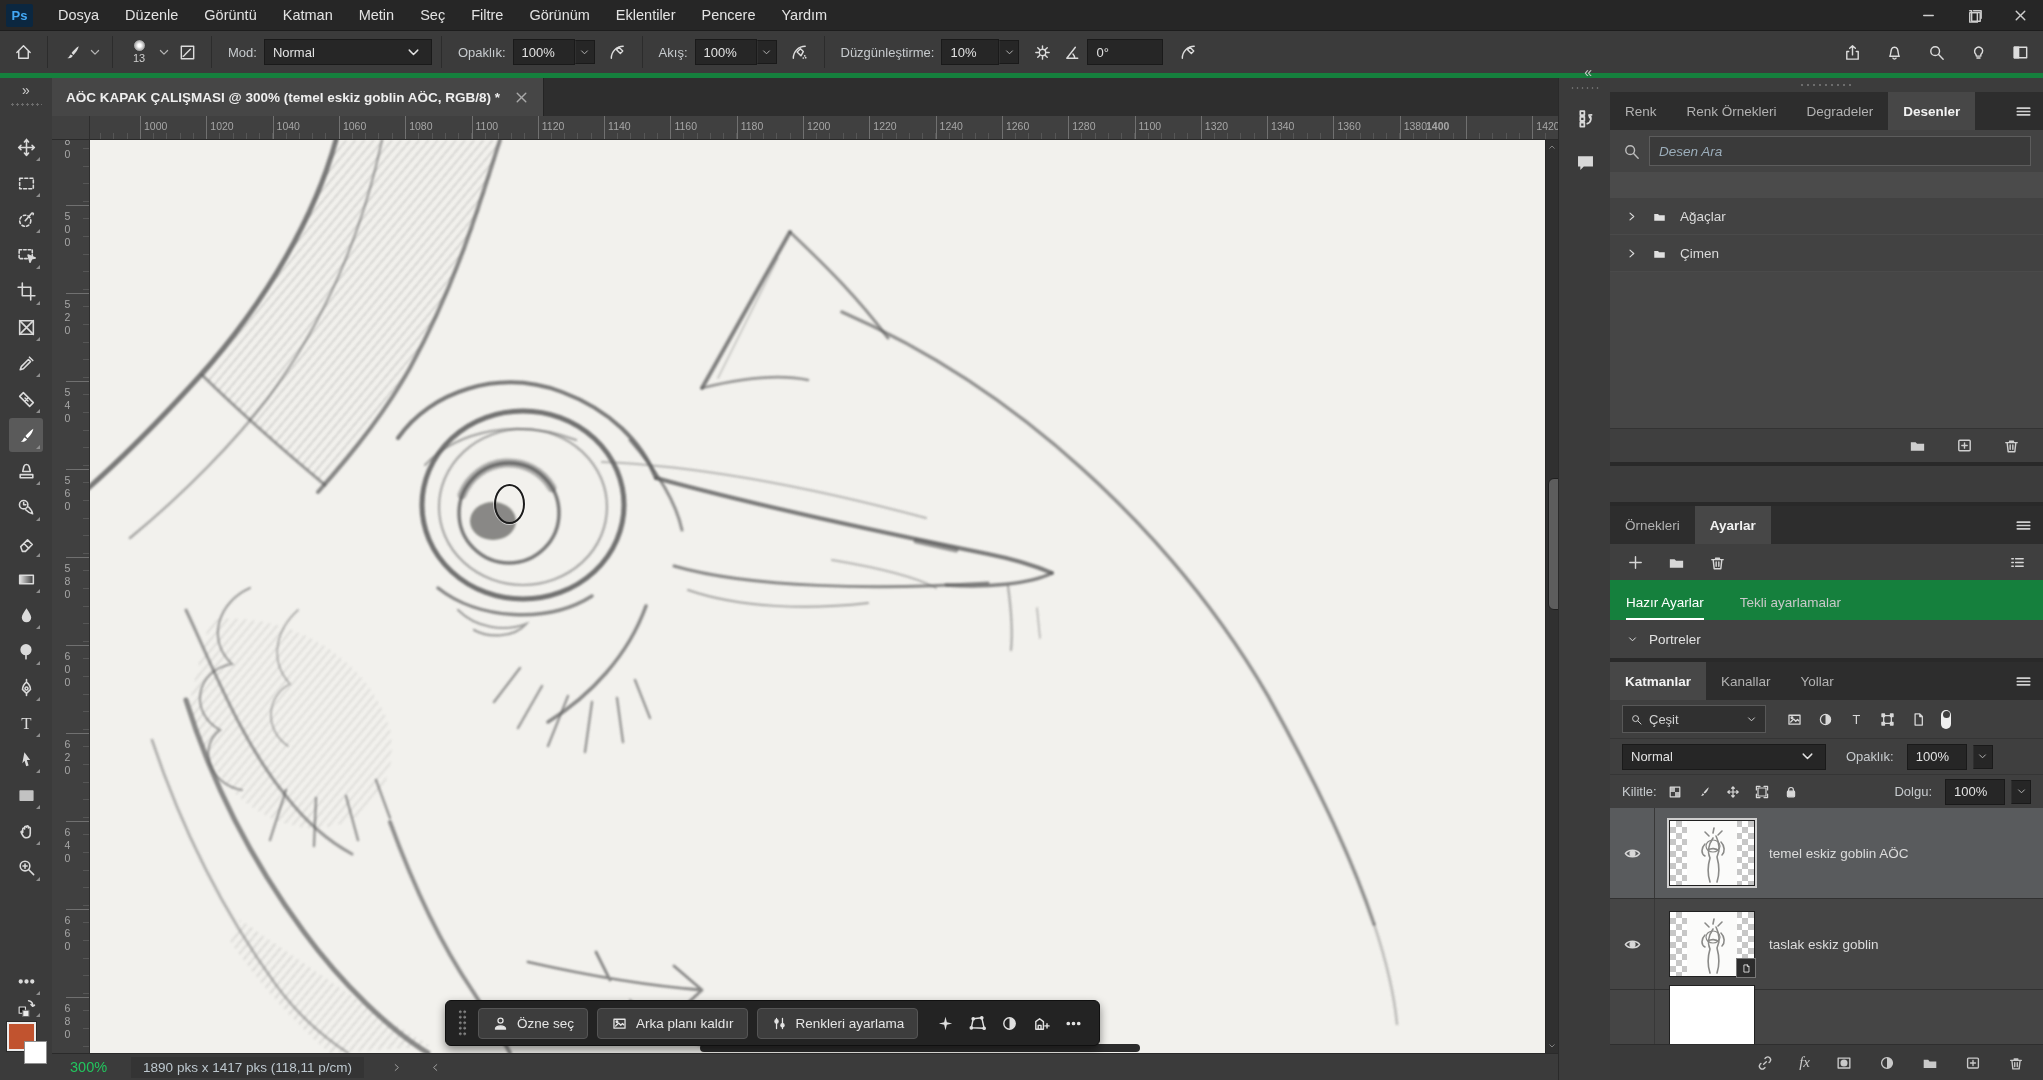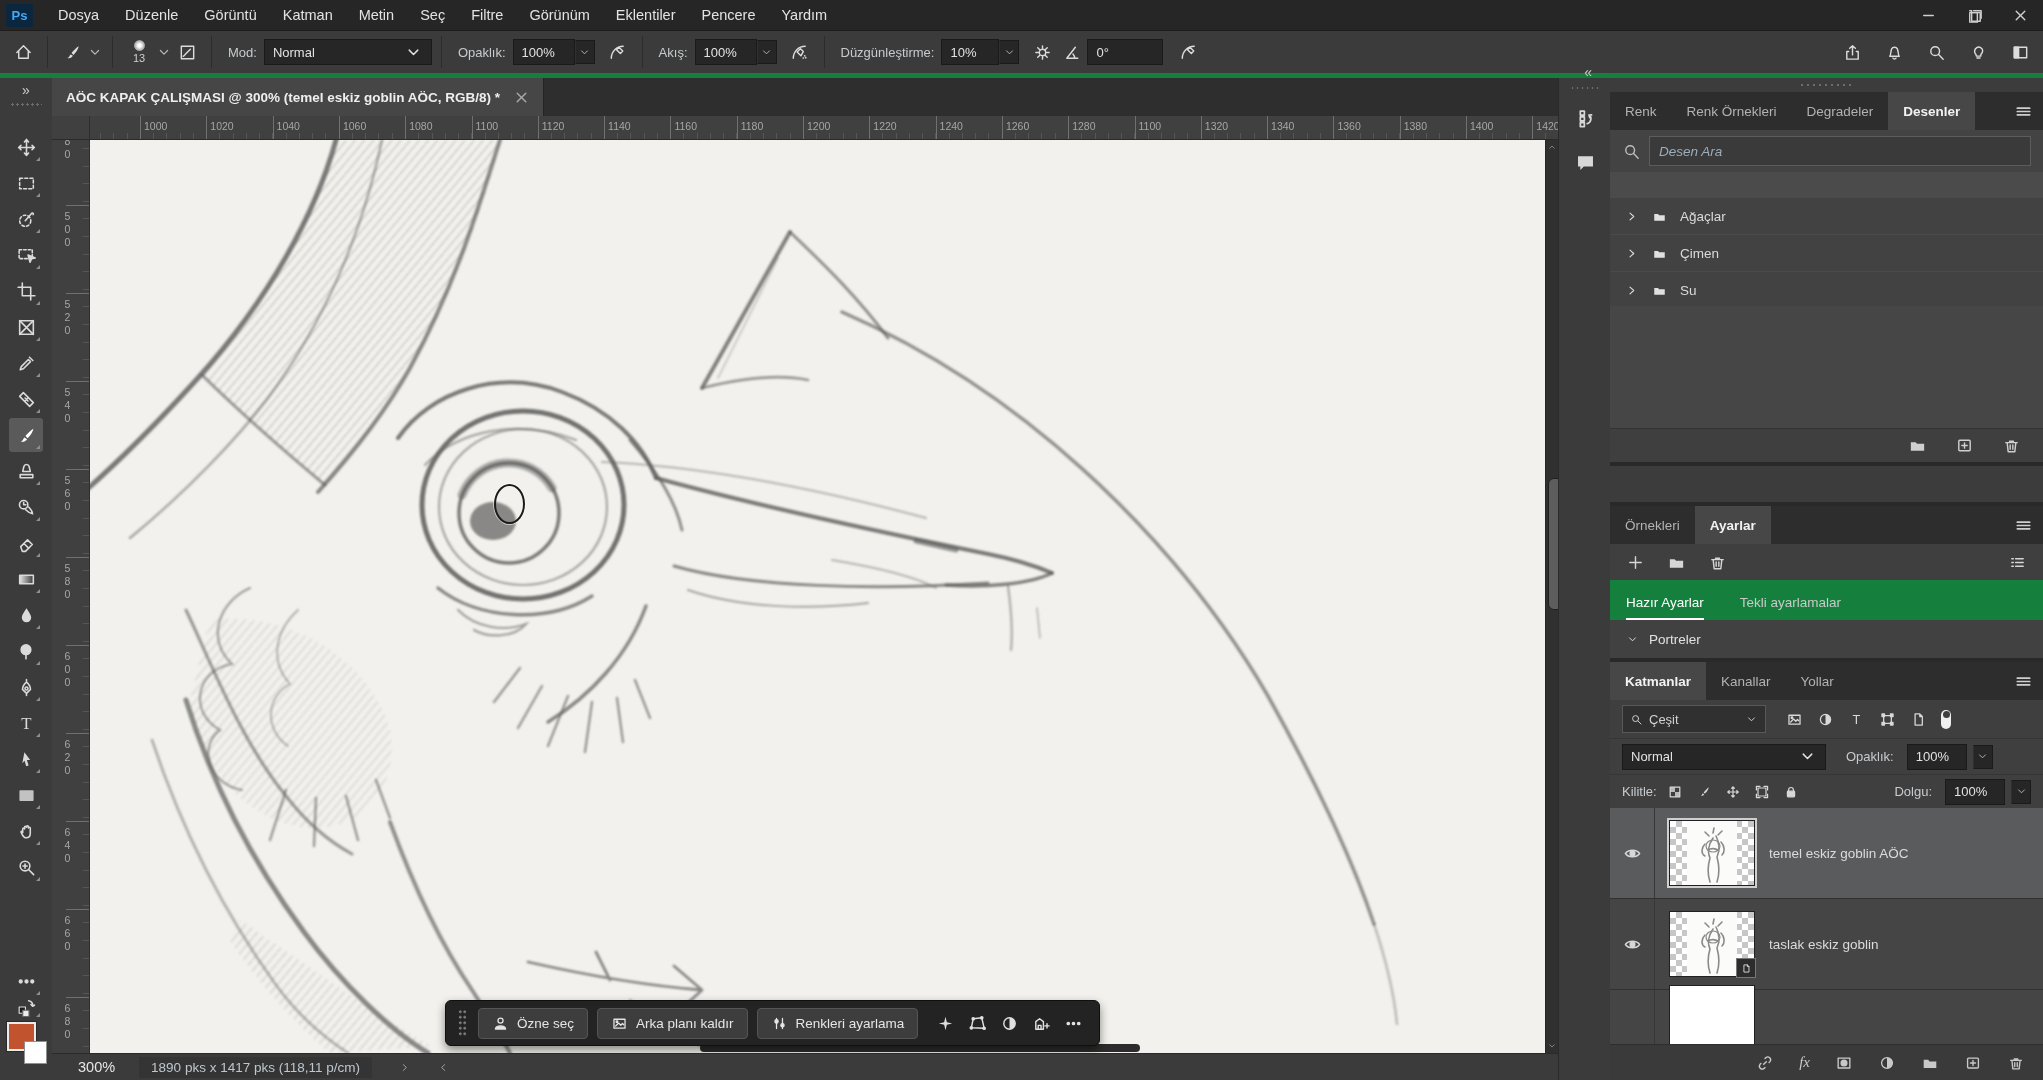--- a/index.html
+++ b/index.html
@@ -69,21 +69,21 @@
   .cursor{position:absolute;left:404px;top:344px;width:27px;height:36px;border:2px solid #1c1c1c;border-radius:50%;
           box-shadow:0 0 0 1px rgba(255,255,255,.55)}
   .hsbthumb{position:absolute;left:610px;bottom:1px;width:440px;height:8px;background:#161616;border-radius:4px;opacity:.9}
   .vsb{position:absolute;right:0;top:62px;bottom:27px;width:13px;background:#303030;border-left:1px solid #272727;box-sizing:border-box}
   .vsb .thumb{position:absolute;left:2px;right:2px;top:338px;height:132px;background:#5d5d5d;border-radius:6px}
   .vsb .aru{position:absolute;top:2px;left:0;right:0;display:flex;justify-content:center;color:#9a9a9a}
   .vsb .ard{position:absolute;bottom:2px;left:0;right:0;display:flex;justify-content:center;color:#9a9a9a}
   .vsb .ic{width:10px;height:10px}
   .statusbar{position:absolute;left:0;right:0;bottom:0;height:27px;background:#3b3b3b;border-top:1px solid #2a2a2a;
              display:flex;align-items:center;box-sizing:border-box;color:#c9c9c9}
-  .zoomlvl{margin-left:26px;font-size:14.5px;color:#e5e5e5}
+  .zoomlvl{margin-left:18px;font-size:14.5px;color:#22c55e}
   .dimbox{margin-left:24px;background:#343434;padding:3px 12px;color:#bcc7ce;font-size:13.5px}
   .sbchev{margin-left:26px;color:#9f9f9f;display:flex}
   .sbchev .ic{width:13px;height:13px}
   
   .taskbar{position:absolute;left:355px;top:860px;height:44px;background:#232323;border:1px solid #101010;border-radius:6px;
            box-shadow:0 4px 10px rgba(0,0,0,.45);display:flex;align-items:center;padding:0 12px;gap:9px;color:#e5e5e5}
   .handle{width:9px;height:28px;background-image:radial-gradient(#808080 1px,transparent 1.3px);background-size:4.5px 5.5px;margin-right:2px}
   .tbtn{height:29px;background:#3d3d3d;border:1px solid #555;border-radius:4px;display:flex;align-items:center;gap:8px;
         padding:0 13px;font-size:13.5px;white-space:nowrap}
   .tbtn .ic{width:17px;height:17px}
@@ -531,21 +531,21 @@
         <div class="hlab" style="left: 1048.5px;">1100</div>
         <div class="htick" style="left: 1044.5px;"></div>
         <div class="hlab" style="left: 1114.8px;">1320</div>
         <div class="htick" style="left: 1110.8px;"></div>
         <div class="hlab" style="left: 1181.1px;">1340</div>
         <div class="htick" style="left: 1177.1px;"></div>
         <div class="hlab" style="left: 1247.4px;">1360</div>
         <div class="htick" style="left: 1243.4px;"></div>
         <div class="hlab" style="left: 1313.7px;">1380</div>
         <div class="htick" style="left: 1309.7px;"></div>
-        <div class="hlab" style="left: 1380px;">1400</div>
+        <div class="hlab" style="left: 1336px; font-weight: bold;">1400</div>
         <div class="htick" style="left: 1376px;"></div>
         <div class="hlab" style="left: 1446.3px;">1420</div>
         <div class="htick" style="left: 1442.3px;"></div>
       </div>
     <div class="vruler" id="vruler">
         <div class="vlab" style="top: -18px;">480</div>
         <div class="vlab" style="top: 70px;">500</div>
         <div class="vtick" style="top: 65px;"></div>
         <div class="vlab" style="top: 158px;">520</div>
         <div class="vtick" style="top: 153px;"></div>
@@ -788,33 +788,20 @@
               <path d="M8 5.5 L13 10 8 14.5"></path>
             </svg>
           </span>
           <span class="fico-folder">
             <svg class="ic" viewBox="0 0 20 20">
               <path d="M3 6.5 H8 L9.5 8.2 H17 V15.5 H3 Z" fill="currentColor" stroke="none"></path>
             </svg>
           </span>
           <span>Çimen</span>
         </div>
-        <div class="folderrow">
-          <span>
-            <svg class="ic" viewBox="0 0 20 20">
-              <path d="M8 5.5 L13 10 8 14.5"></path>
-            </svg>
-          </span>
-          <span class="fico-folder">
-            <svg class="ic" viewBox="0 0 20 20">
-              <path d="M3 6.5 H8 L9.5 8.2 H17 V15.5 H3 Z" fill="currentColor" stroke="none"></path>
-            </svg>
-          </span>
-          <span>Su</span>
-        </div>
       </div>
     <div class="sect pempty" style="top:228px;height:122px"></div>
     <div class="sect pfooter" style="top:350px;height:34px">
         <div style="display: flex; align-items: center; justify-content: center;">
           <svg class="ic" viewBox="0 0 20 20">
             <path d="M3 6.5 H8 L9.5 8.2 H17 V15.5 H3 Z" fill="currentColor" stroke="none"></path>
           </svg>
         </div>
         <div style="display: flex; align-items: center; justify-content: center;">
           <svg class="ic" viewBox="0 0 20 20">

